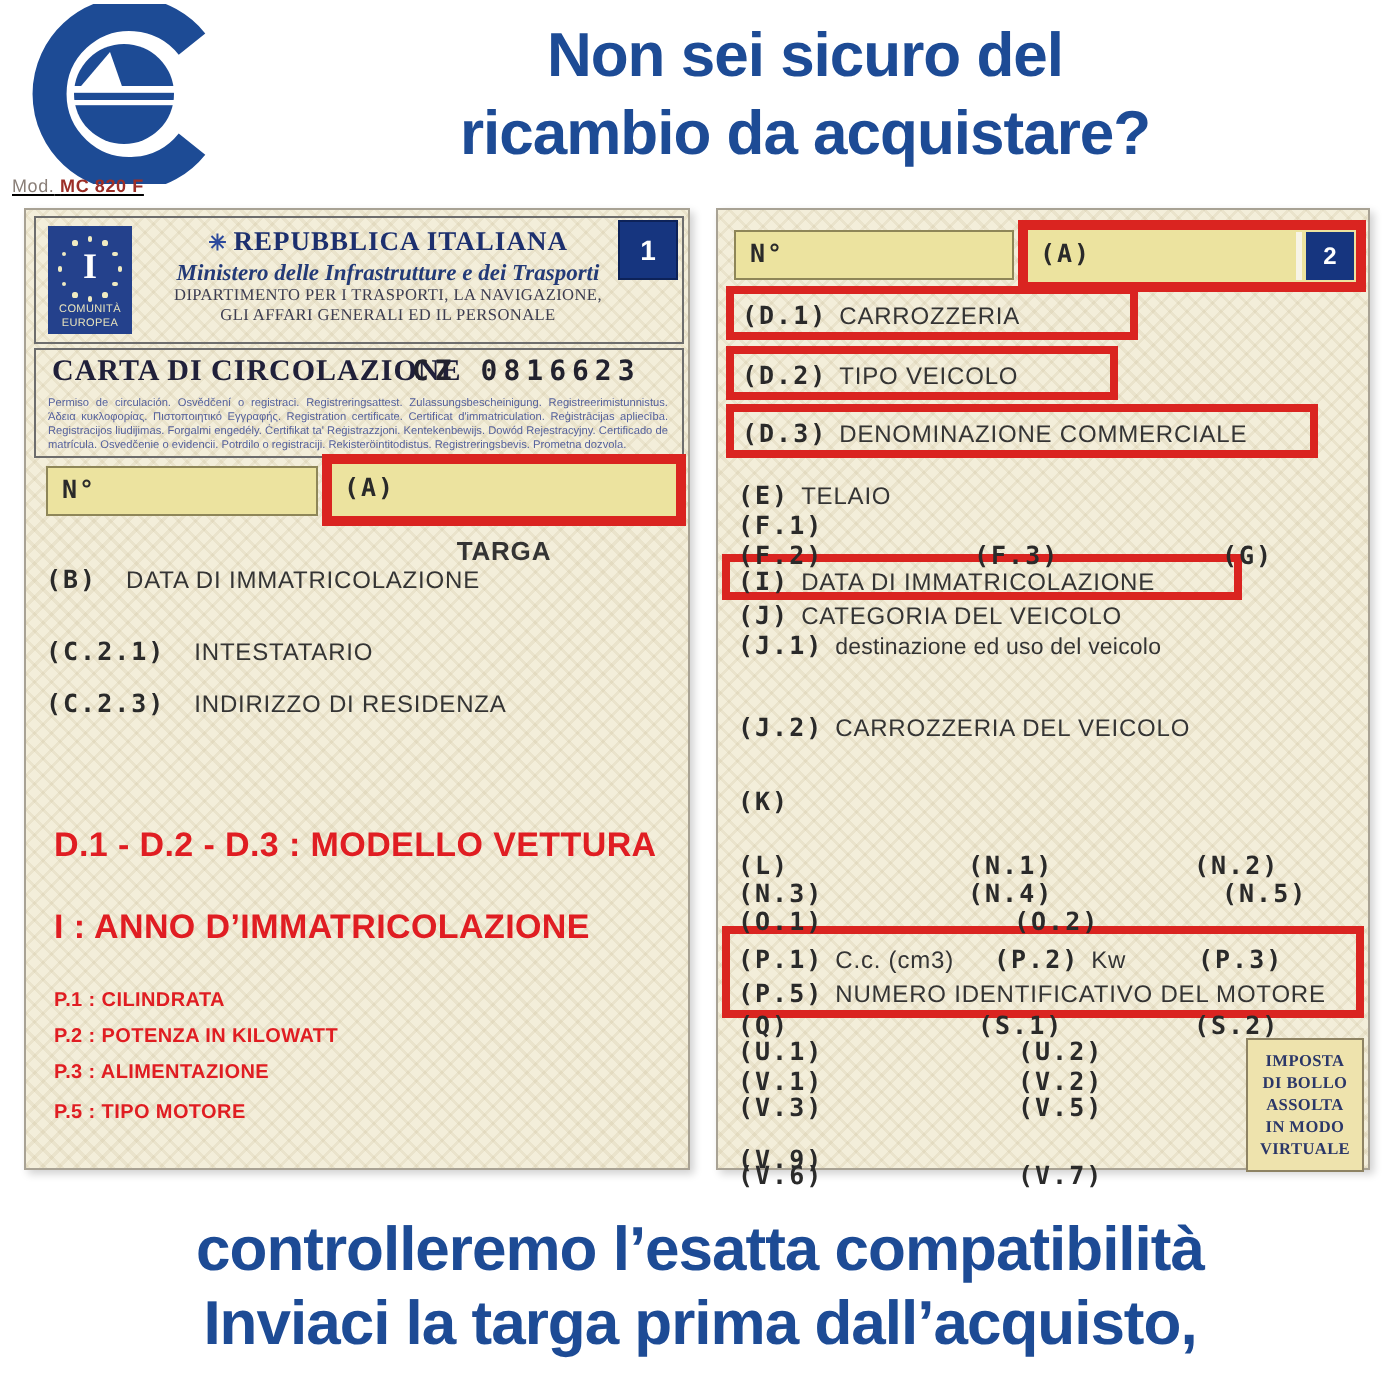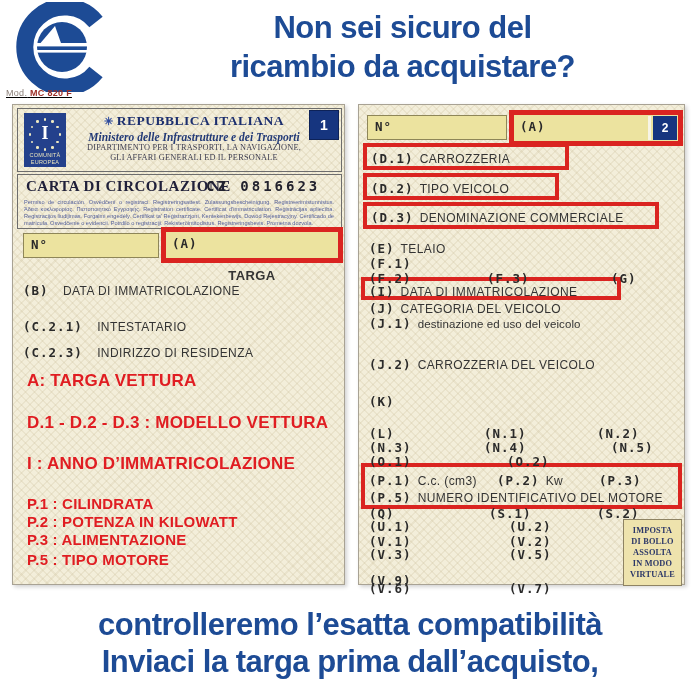--- a/index.html
+++ b/index.html
@@ -69,21 +69,21 @@
     letter-spacing:1px;font-weight:bold;}
   .flabel{font-family:"Liberation Sans",sans-serif;font-size:12px;color:var(--ink);
     letter-spacing:0.4px;}
   .flabel.small{font-size:11.5px;letter-spacing:0.1px;}
 
   .redbox{position:absolute;border:5px solid var(--red);}
   .redbox.filled{background:var(--yellow);}
 
   .ann{position:absolute;left:14px;color:#e01d22;font-weight:bold;letter-spacing:0.2px;}
   .ann.big{font-size:17px;}
-  .ann.mid{font-size:15px;}
+  .ann.mid{font-size:10px;}
 
   .lrow{position:absolute;left:10px;}
   .lrow .flabel{margin-left:10px;}
 
   .rrow{position:absolute;left:0;width:100%;height:16px;}
   .rrow .cell{position:absolute;top:0;white-space:nowrap;}
   .rrow .flabel{margin-left:6px;}
 
   
   .stamp{position:absolute;left:264px;top:414px;width:59px;height:67px;
@@ -184,21 +184,20 @@
     </div>
     <div class="lrow" style="top:212px;">
       <span class="code">(C.2.1)</span>
       <span class="flabel">INTESTATARIO</span>
     </div>
     <div class="lrow" style="top:238px;">
       <span class="code">(C.2.3)</span>
       <span class="flabel">INDIRIZZO DI RESIDENZA</span>
     </div>
 
-    <div class="ann big" style="top:266px;">A: TARGA VETTURA</div>
     <div class="ann big" style="top:308px;">D.1 - D.2 - D.3 : MODELLO VETTURA</div>
     <div class="ann big" style="top:349px;">I : ANNO D’IMMATRICOLAZIONE</div>
     <div class="ann mid" style="top:390px;">P.1 : CILINDRATA</div>
     <div class="ann mid" style="top:408px;">P.2 : POTENZA IN KILOWATT</div>
     <div class="ann mid" style="top:426px;">P.3 : ALIMENTAZIONE</div>
     <div class="ann mid" style="top:446px;">P.5 : TIPO MOTORE</div>
   </div>
 
   <div id="right-panel" class="panel">
 

